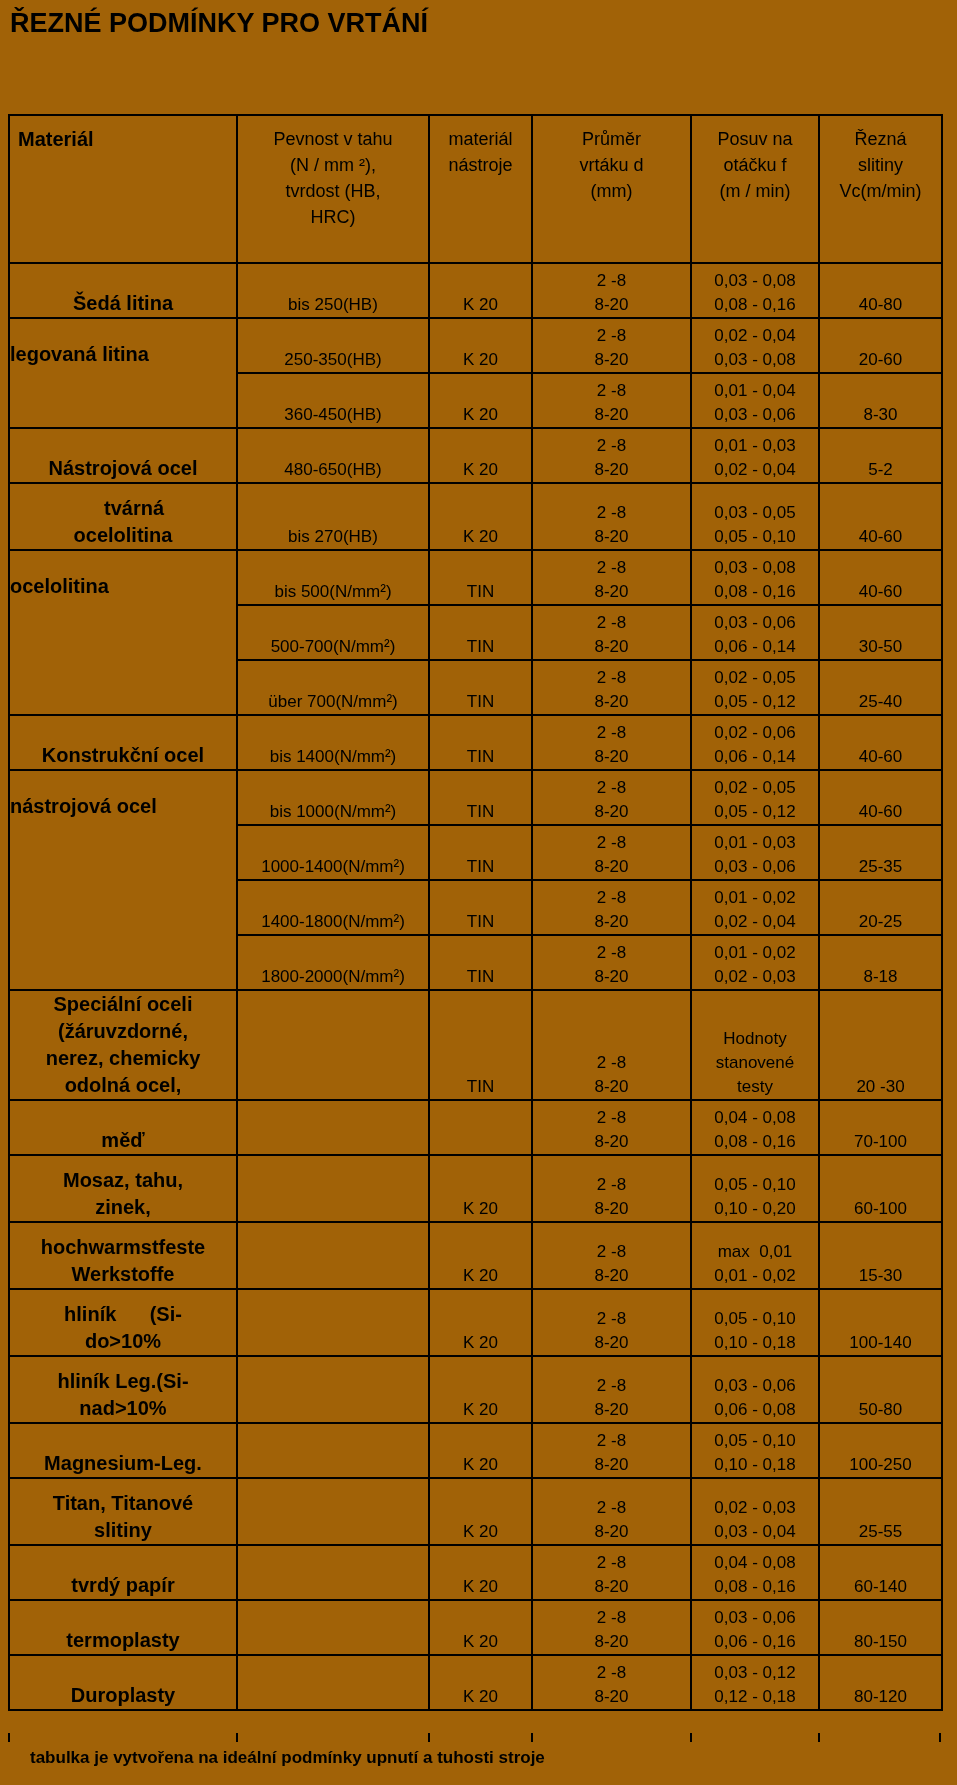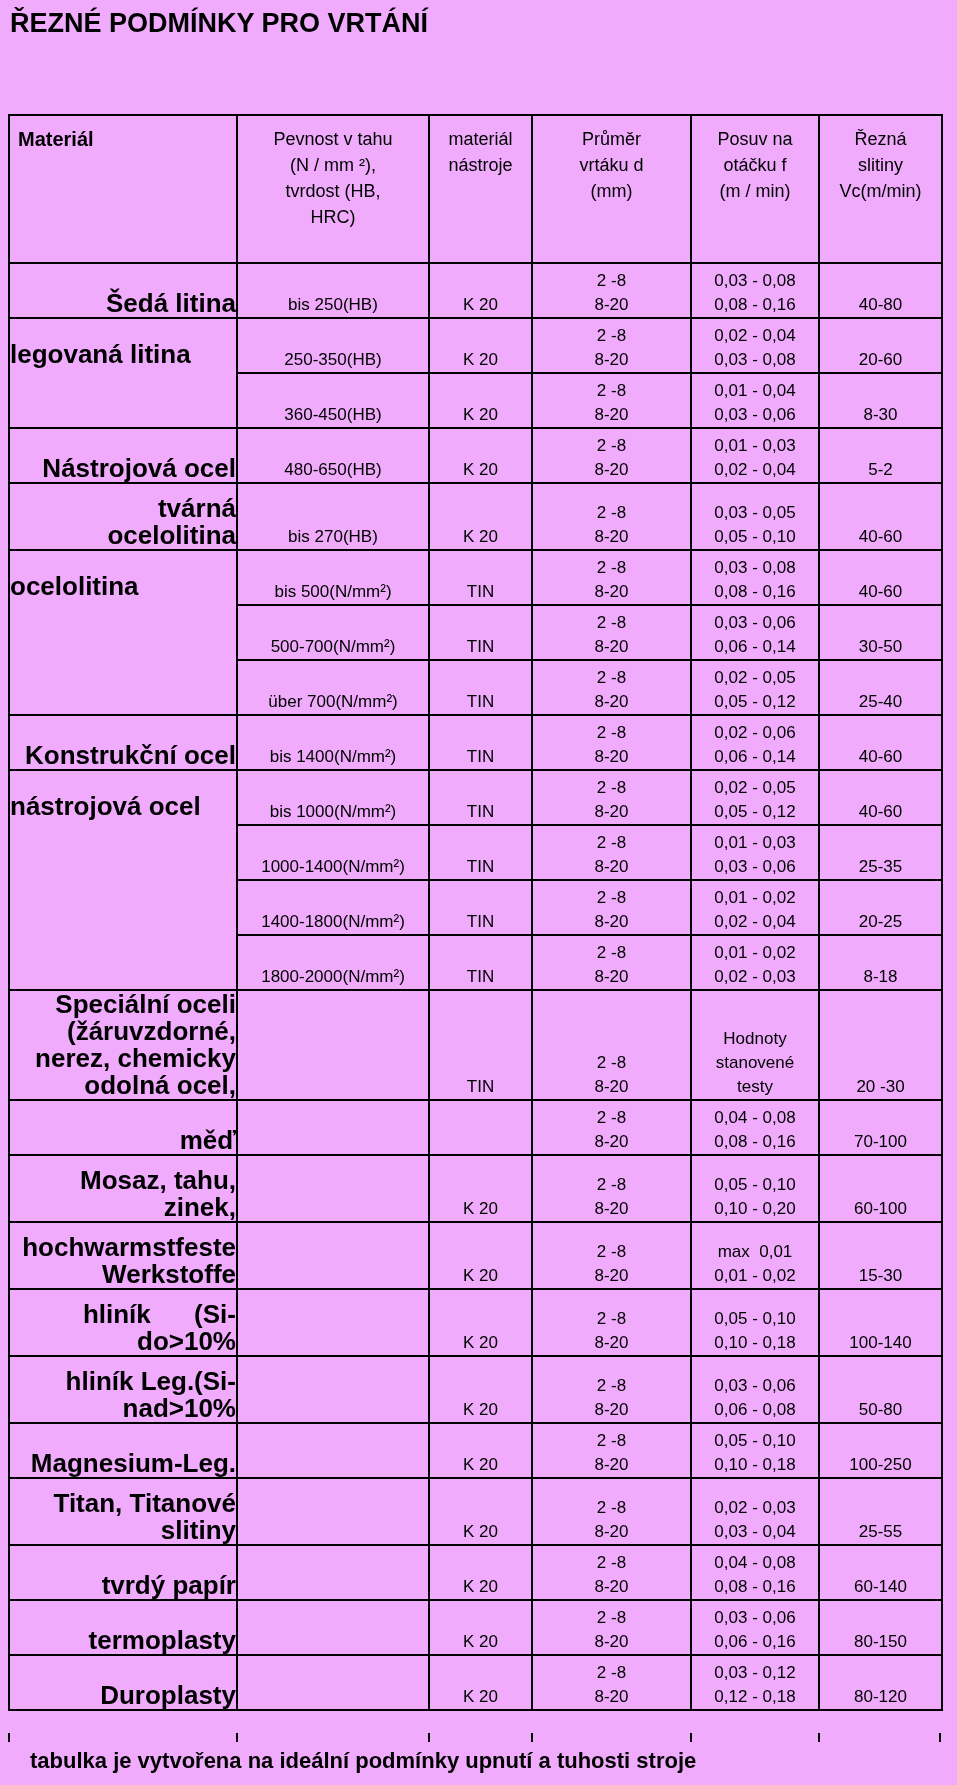--- a/index.html
+++ b/index.html
@@ -6,21 +6,21 @@
     margin: 0;
     padding: 0;
     background: #ffffff;
     color: #000000;
     font-family: "Liberation Sans", "DejaVu Sans", sans-serif;
   }
   #page {
     position: relative;
     width: 957px;
     height: 1785px;
-    background: #f0abfc;
+    background: #a16207;
     overflow: hidden;
   }
   #title {
     position: absolute;
     left: 10px;
     top: 8px;
     margin: 0;
     font-size: 27px;
     font-weight: bold;
     letter-spacing: 0px;
@@ -65,22 +65,22 @@
   .hdr-line { white-space: pre; }
 
   
   tr.row-sm { height: 55px; }
   tr.row-md { height: 67px; }
   tr.row-xl { height: 96px; }
 
   td.mat-cell {
     vertical-align: bottom;
     font-weight: bold;
-    font-size: 26px;
-    text-align: right;
+    font-size: 20px;
+    text-align: center;
     padding-left: 8px;
     padding-bottom: 6px;
     line-height: 27px;
   }
   td.mat-cell.mat-span {
     vertical-align: top;
     padding-bottom: 0;
     margin-left: 44px;
   }
   td.mat-cell.mat-span .mat-first-wrap {
@@ -103,21 +103,21 @@
     line-height: 24px;
     padding-bottom: 4px;
   }
   .data-line { white-space: pre; }
 
   #footer-note {
     position: absolute;
     left: 30px;
     top: 1748px;
     margin: 0;
-    font-size: 22px;
+    font-size: 17px;
     font-weight: bold;
     white-space: pre;
   }
   .bottom-tick {
     position: absolute;
     width: 2px;
     height: 9px;
     background: #000000;
   }
 </style>

